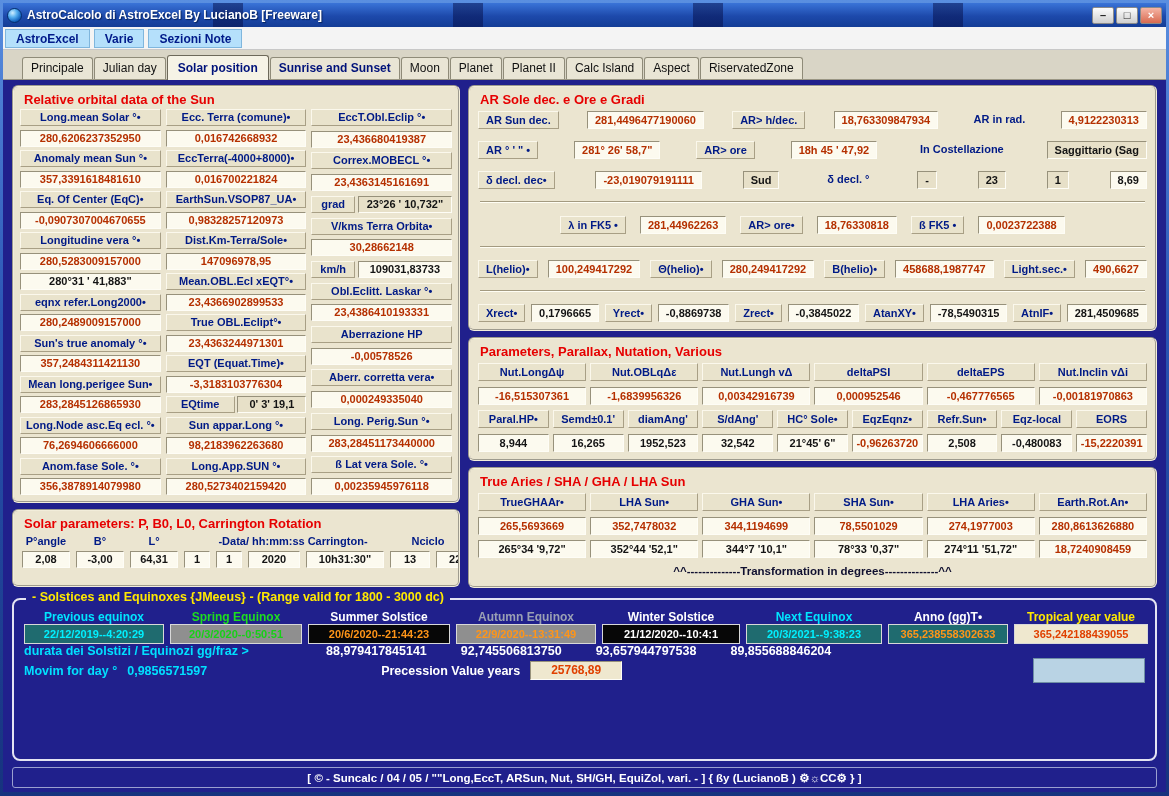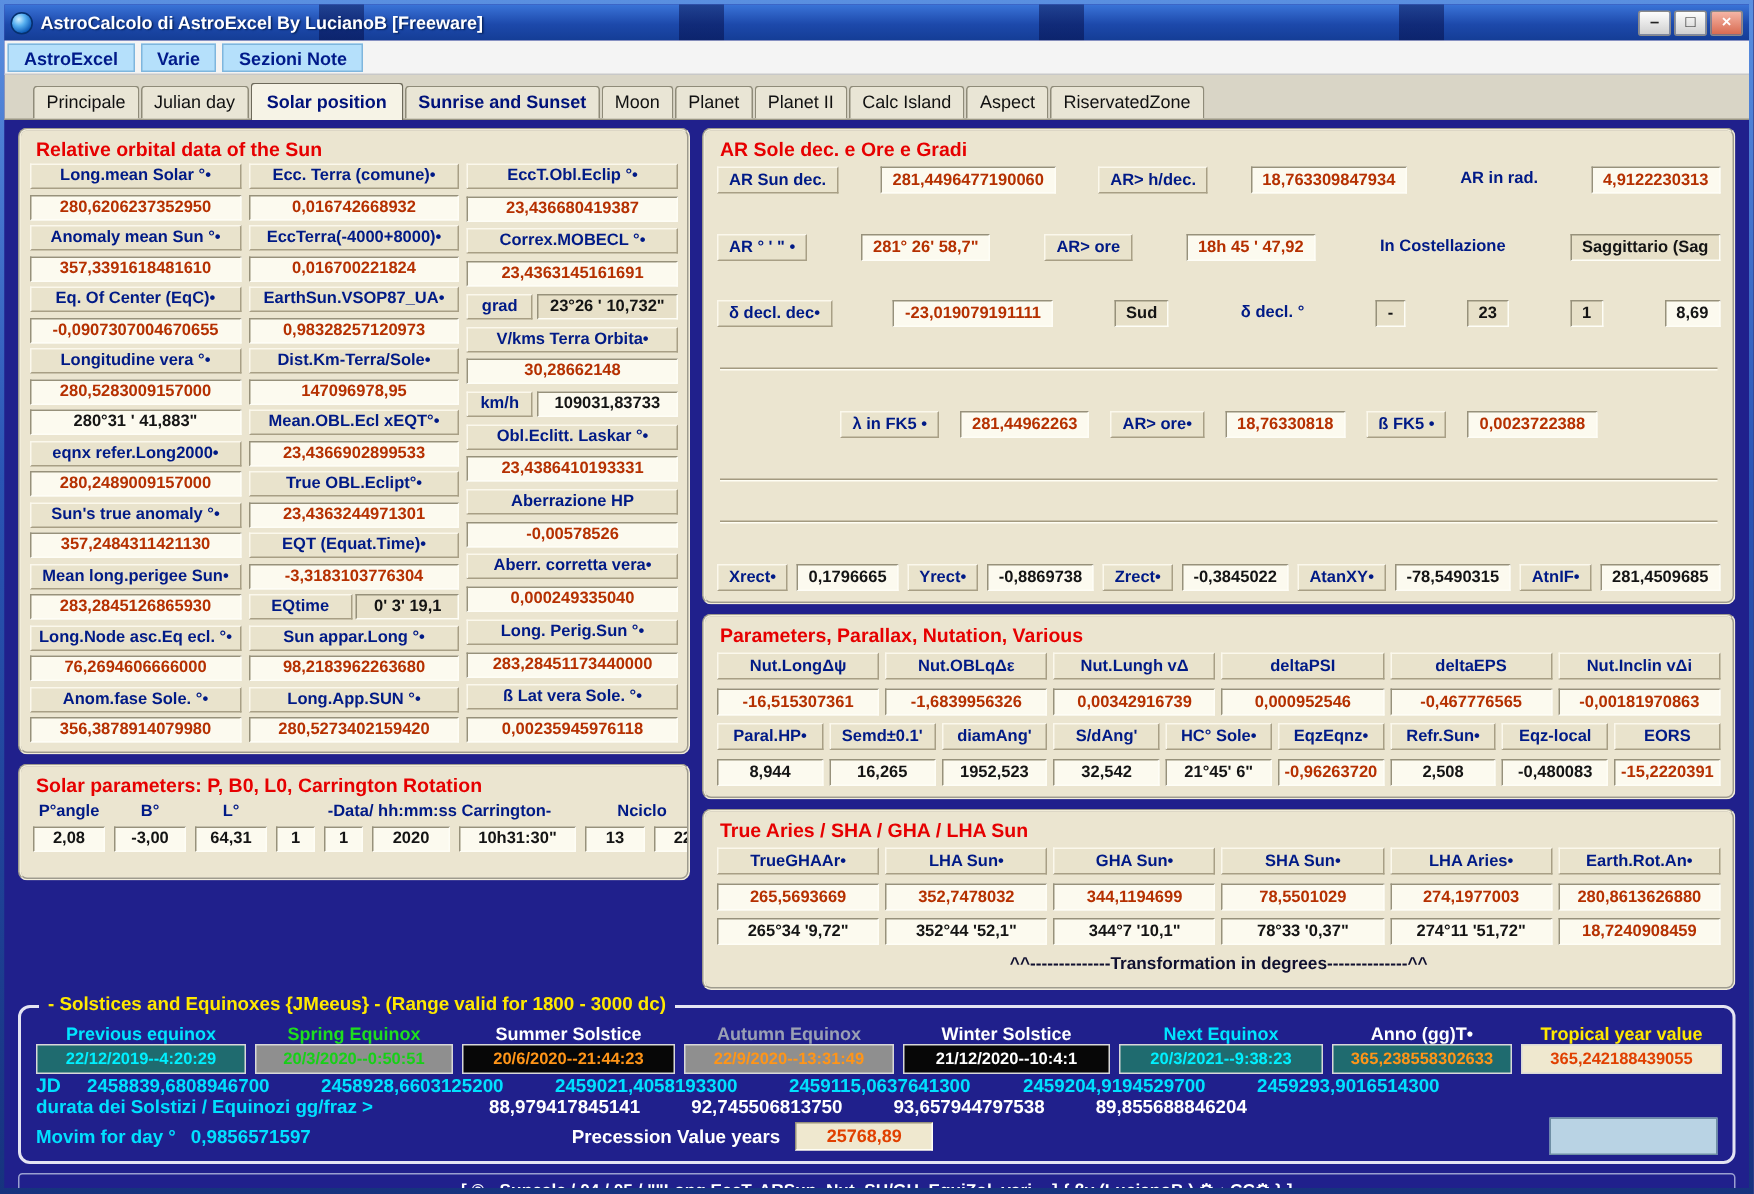--- a/index.html
+++ b/index.html
@@ -37,21 +37,21 @@
   .content{flex:1;background:#20208c;padding:5px 9px 4px;display:flex;flex-direction:column;gap:6px;overflow:hidden;}
   .row-top{display:flex;gap:8px;}
   .col-left{width:448px;flex:0 0 448px;display:flex;flex-direction:column;gap:6px;}
   .col-right{flex:1;display:flex;flex-direction:column;gap:6px;}
 
   .panel{background:#ebe5d0;border:2px groove #f2edda;border-radius:6px;padding:4px 6px;overflow:hidden;}
   .panel-title{color:#e60000;font-size:13px;font-weight:bold;height:18px;line-height:17px;padding-left:4px;white-space:nowrap;}
 
   .panel-orbital{height:418px;}
   .panel-sp{height:78px;}
-  .panel-ar{height:318px;display:flex;flex-direction:column;}
+  .panel-ar{height:246px;display:flex;flex-direction:column;}
   .panel-params{height:124px;display:flex;flex-direction:column;}
   .panel-aries{height:121px;display:flex;flex-direction:column;}
 
   
   .cell{width:100%;height:17px;line-height:15px;font-size:11px;font-weight:bold;text-align:center;white-space:nowrap;overflow:hidden;}
   .lab{background:#e9e3cc;color:#001a86;border:1px solid;border-color:#fbf8ec #a89f85 #a89f85 #fbf8ec;}
   .labp{background:transparent;border:none;color:#001a86;}
   .val{background:#fcfaef;color:#b53000;border:1px solid;border-color:#97917b #fefdf6 #fefdf6 #97917b;}
   .vald{background:#fcfaef;color:#141414;border:1px solid;border-color:#97917b #fefdf6 #fefdf6 #97917b;}
   .valc{background:#e7e0c8;color:#141414;border:1px solid;border-color:#97917b #fefdf6 #fefdf6 #97917b;}
@@ -285,20 +285,31 @@
               <div class="ar-row center">
 
               <div class="cell lab">λ in FK5 •</div>
                   <div class="cell val">281,44962263</div>
                   <div class="cell lab">AR&gt; ore•</div>
                   <div class="cell val">18,76330818</div>
                   <div class="cell lab">ß FK5 •</div>
                   <div class="cell val">0,0023722388</div>
                 </div>
               <div class="sep"></div>
+              <div class="ar-row">
+
+              <div class="cell lab">L(helio)•</div>
+                  <div class="cell val">100,249417292</div>
+                  <div class="cell lab">Θ(helio)•</div>
+                  <div class="cell val">280,249417292</div>
+                  <div class="cell lab">B(helio)•</div>
+                  <div class="cell val">458688,1987747</div>
+                  <div class="cell lab">Light.sec.•</div>
+                  <div class="cell val">490,6627</div>
+                </div>
               <div class="sep"></div>
               <div class="ar-row">
 
               <div class="cell lab">Xrect•</div>
                   <div class="cell vald">0,1796665</div>
                   <div class="cell lab">Yrect•</div>
                   <div class="cell vald">-0,8869738</div>
                   <div class="cell lab">Zrect•</div>
                   <div class="cell vald">-0,3845022</div>
                   <div class="cell lab">AtanXY•</div>
@@ -410,26 +421,20 @@
 
         <div class="sv-box sv-teal tc-cyan">22/12/2019--4:20:29</div>
             <div class="sv-box sv-gray tc-green">20/3/2020--0:50:51</div>
             <div class="sv-box sv-black tc-orange">20/6/2020--21:44:23</div>
             <div class="sv-box sv-gray tc-orange">22/9/2020--13:31:49</div>
             <div class="sv-box sv-black tc-white">21/12/2020--10:4:1</div>
             <div class="sv-box sv-teal tc-cyan">20/3/2021--9:38:23</div>
             <div class="sv-box sv-teal tc-orange">365,238558302633</div>
             <div class="sv-box sv-beige tc-red">365,242188439055</div>
           </div>
-        <div class="jd-row">
-          <span class="jd-label">JD</span>
-          <span style="display:contents">
-            
-          <span class="jd-val">2458839,6808946700</span><span class="jd-val">2458928,6603125200</span><span class="jd-val">2459021,4058193300</span><span class="jd-val">2459115,0637641300</span><span class="jd-val">2459204,9194529700</span><span class="jd-val">2459293,9016514300</span></span>
-        </div>
         <div class="dur-row">
           <span class="dur-label">durata dei Solstizi / Equinozi  gg/fraz &gt;</span>
           <span style="display:contents">
             
           <span class="dur-val">88,979417845141</span><span class="dur-val">92,745506813750</span><span class="dur-val">93,657944797538</span><span class="dur-val">89,855688846204</span></span>
         </div>
         <div class="movim-row">
           <span class="movim-label">Movim for day °</span>
           <span class="movim-val">0,9856571597</span>
           <span class="prec-label">Precession Value years</span>

